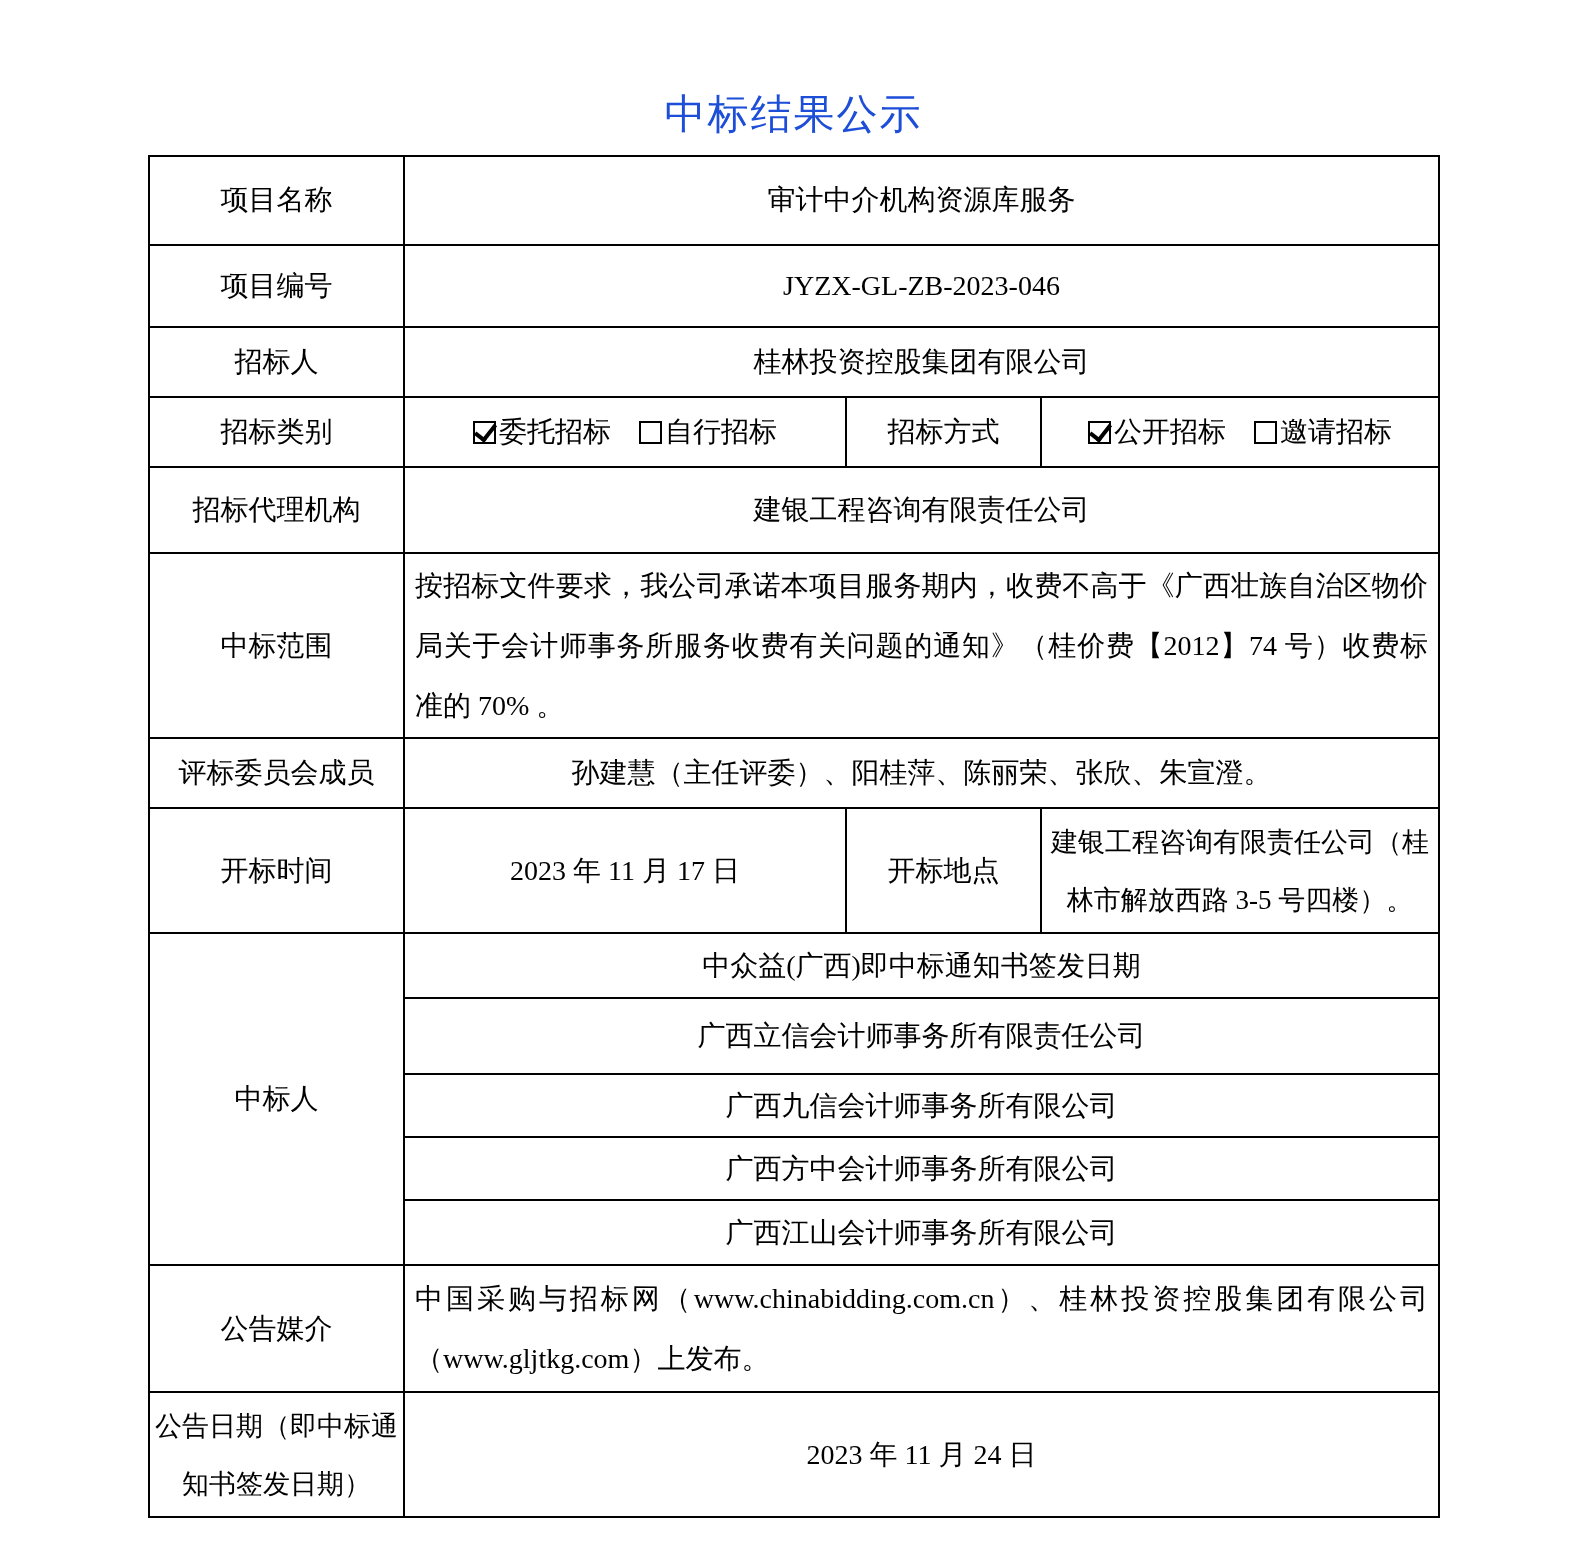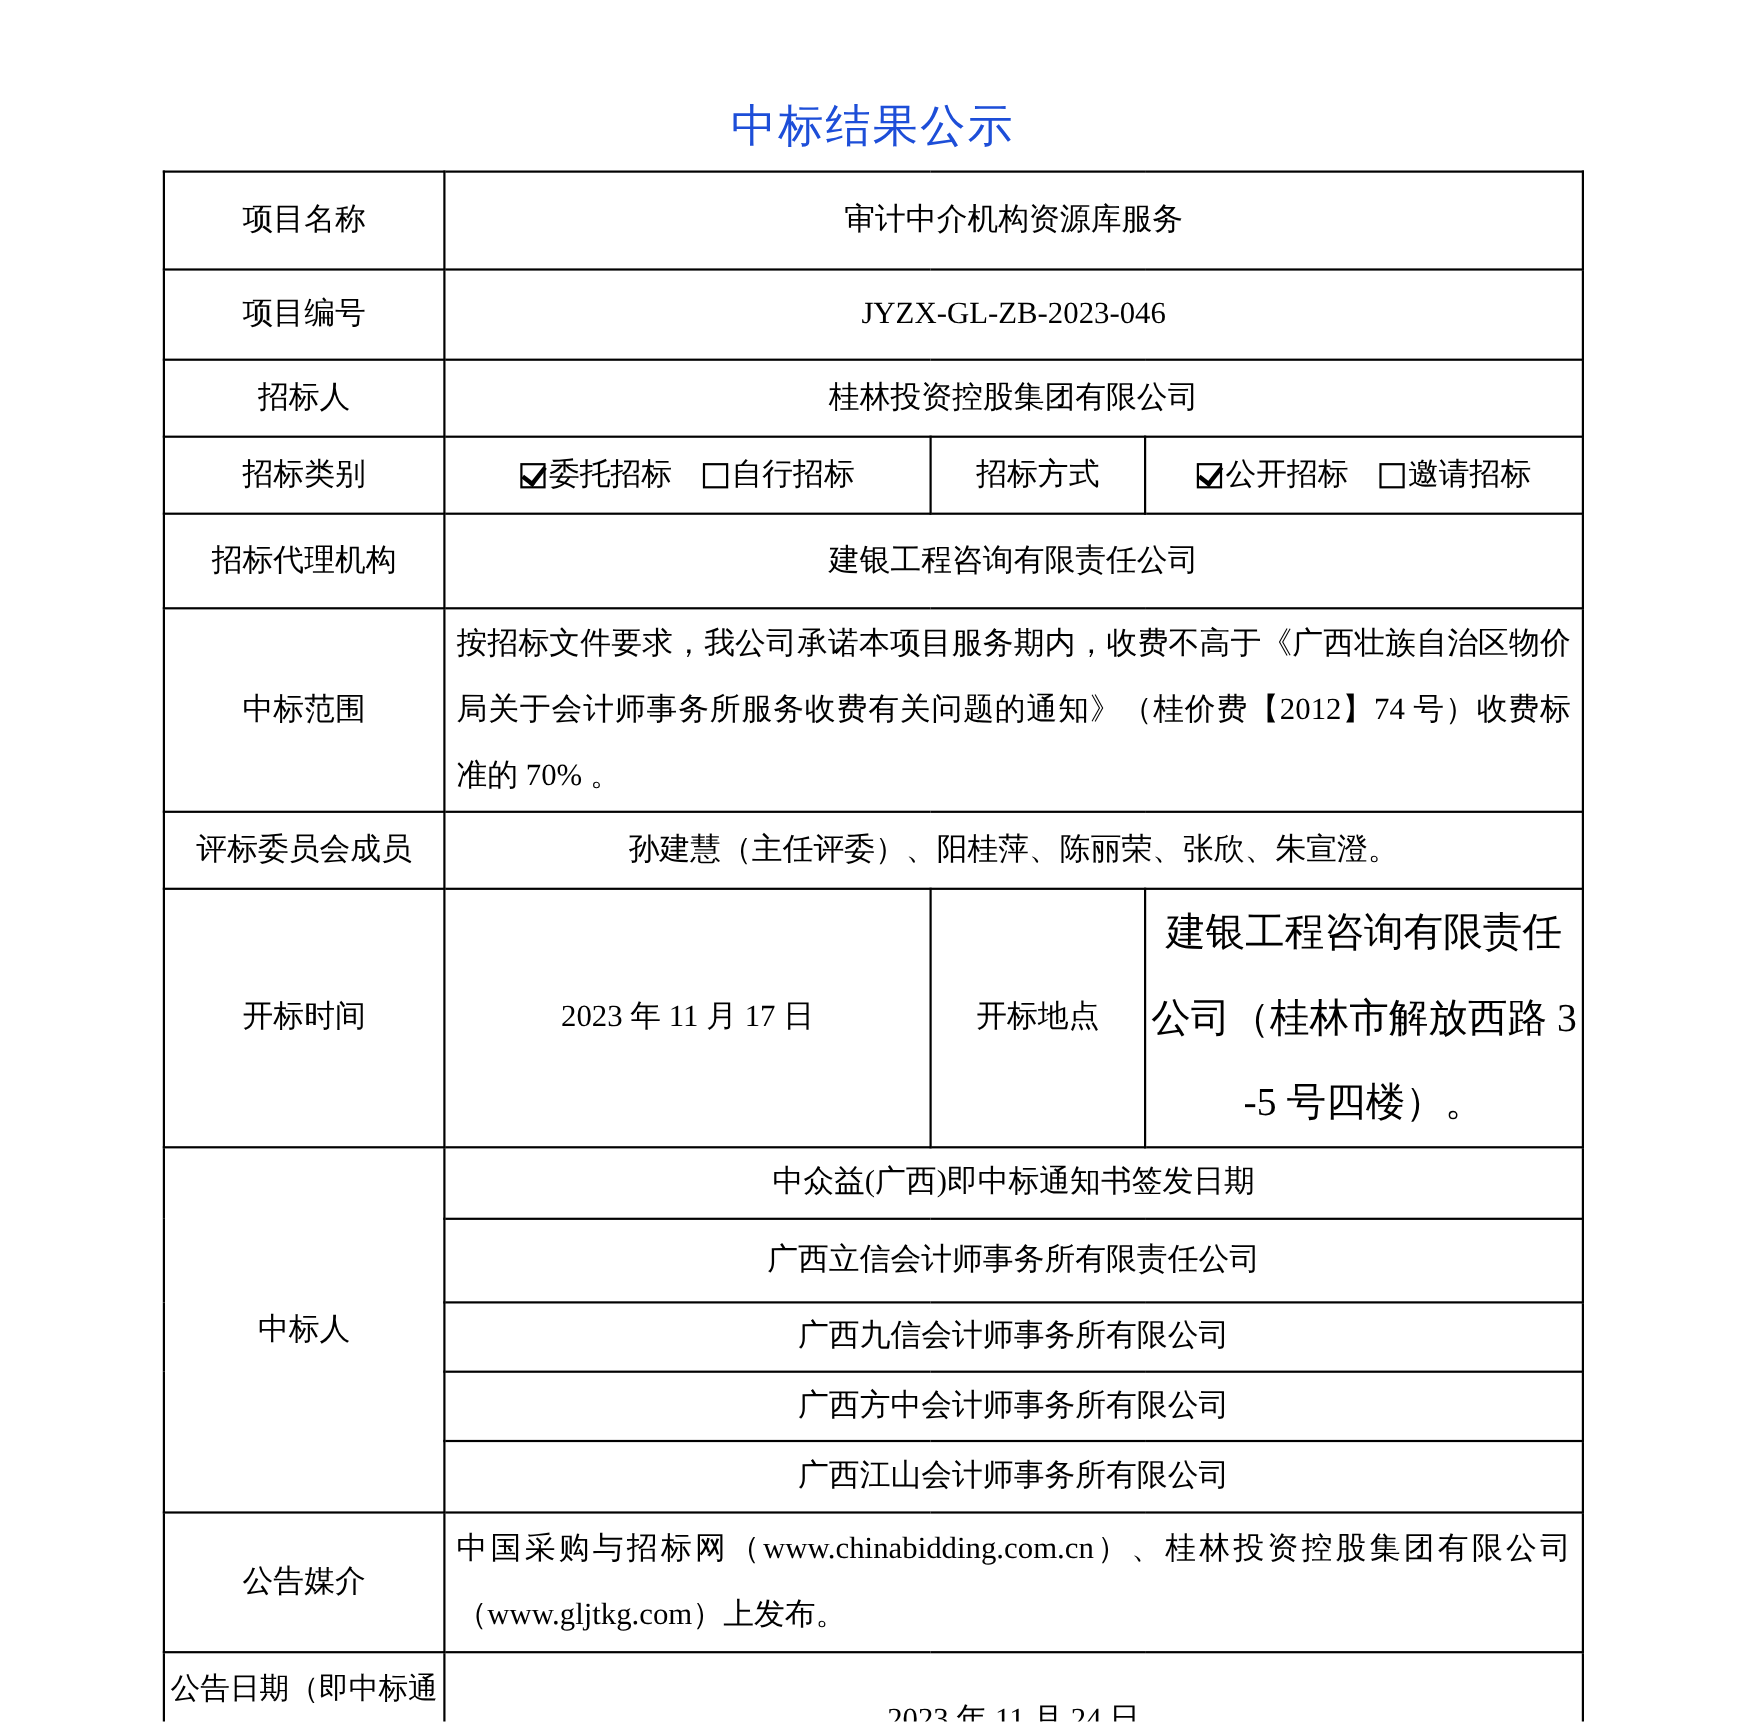--- a/index.html
+++ b/index.html
@@ -47,21 +47,21 @@
   td.label-cell { padding: 4px 2px; }
   td.tight-label { padding: 0; font-size: 27px; }
   td.left-cell {
     text-align: justify;
     text-justify: inter-ideograph;
     padding: 0 10px;
     border-radius: 24px;
   }
   td.place-cell {
     padding: 0 2px;
-    font-size: 36px;
+    font-size: 27px;
     line-break: anywhere;
   }
   .cb-row {
     display: flex;
     justify-content: center;
     align-items: center;
     gap: 28px;
   }
   .cb-option {
     display: inline-flex;

